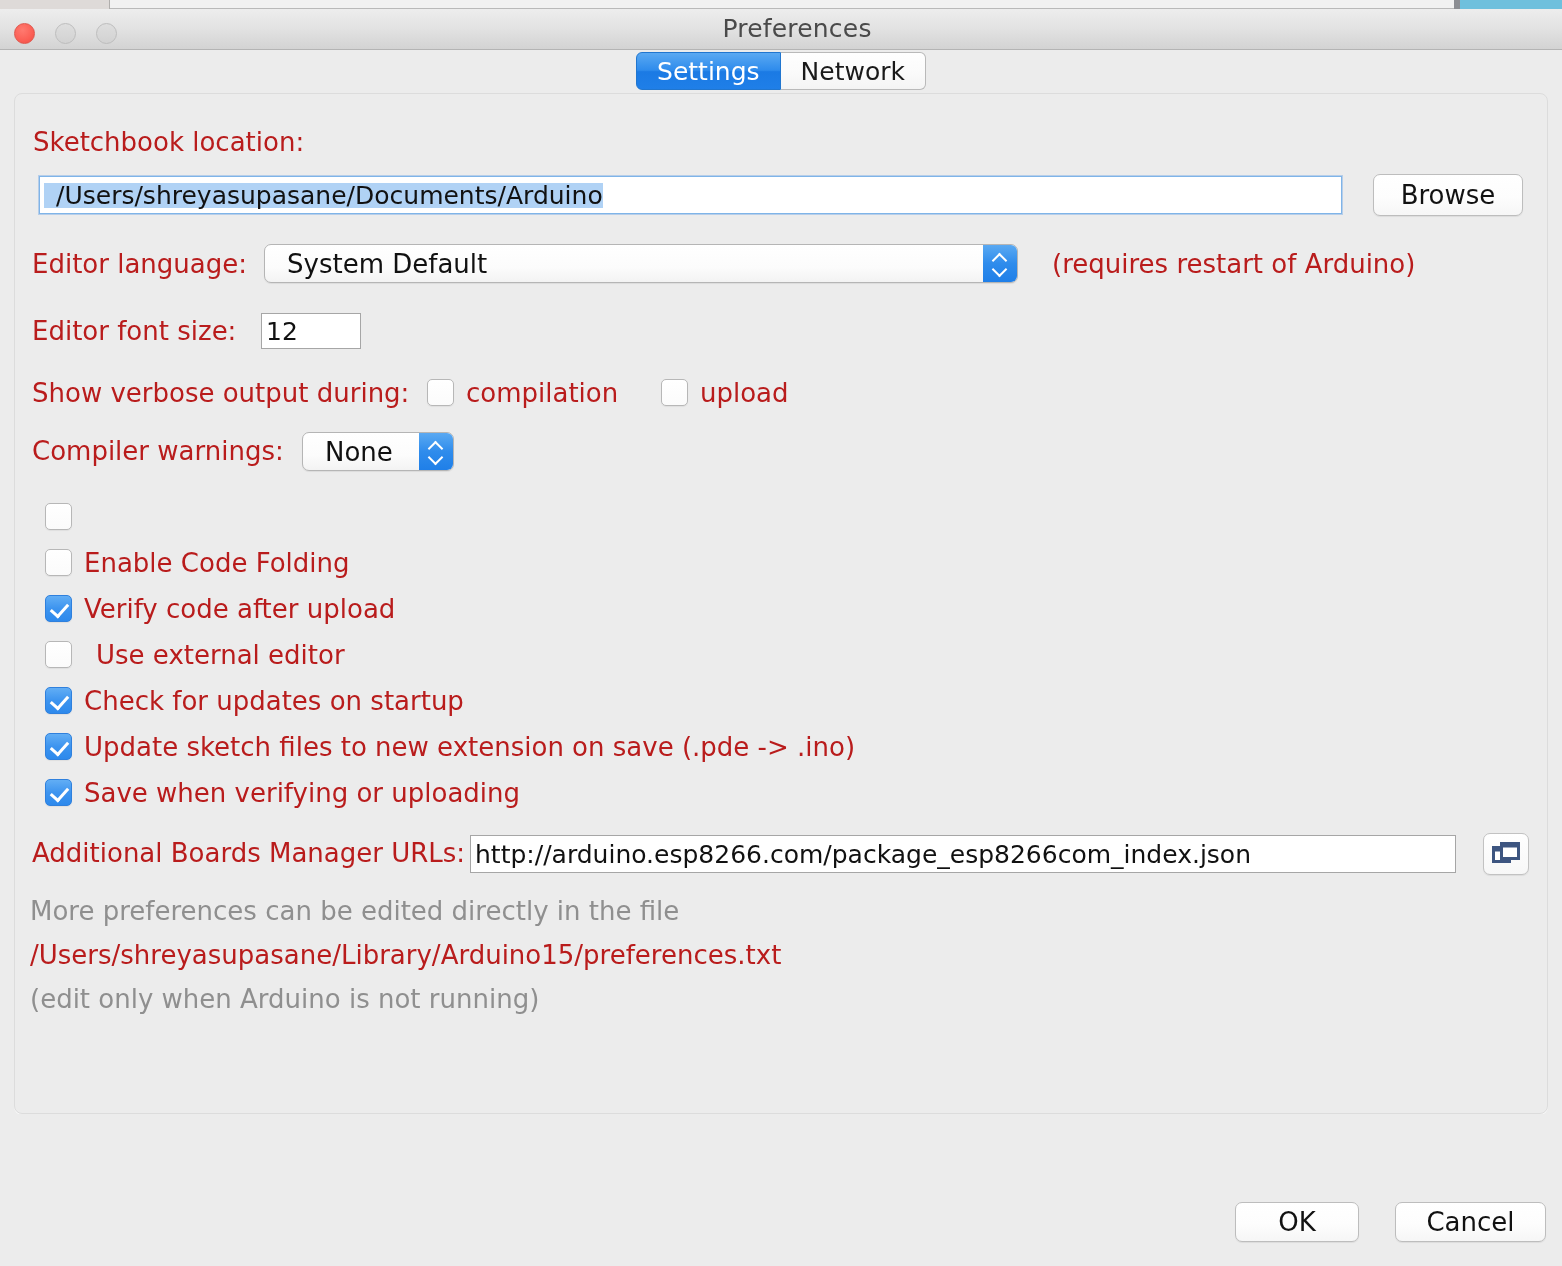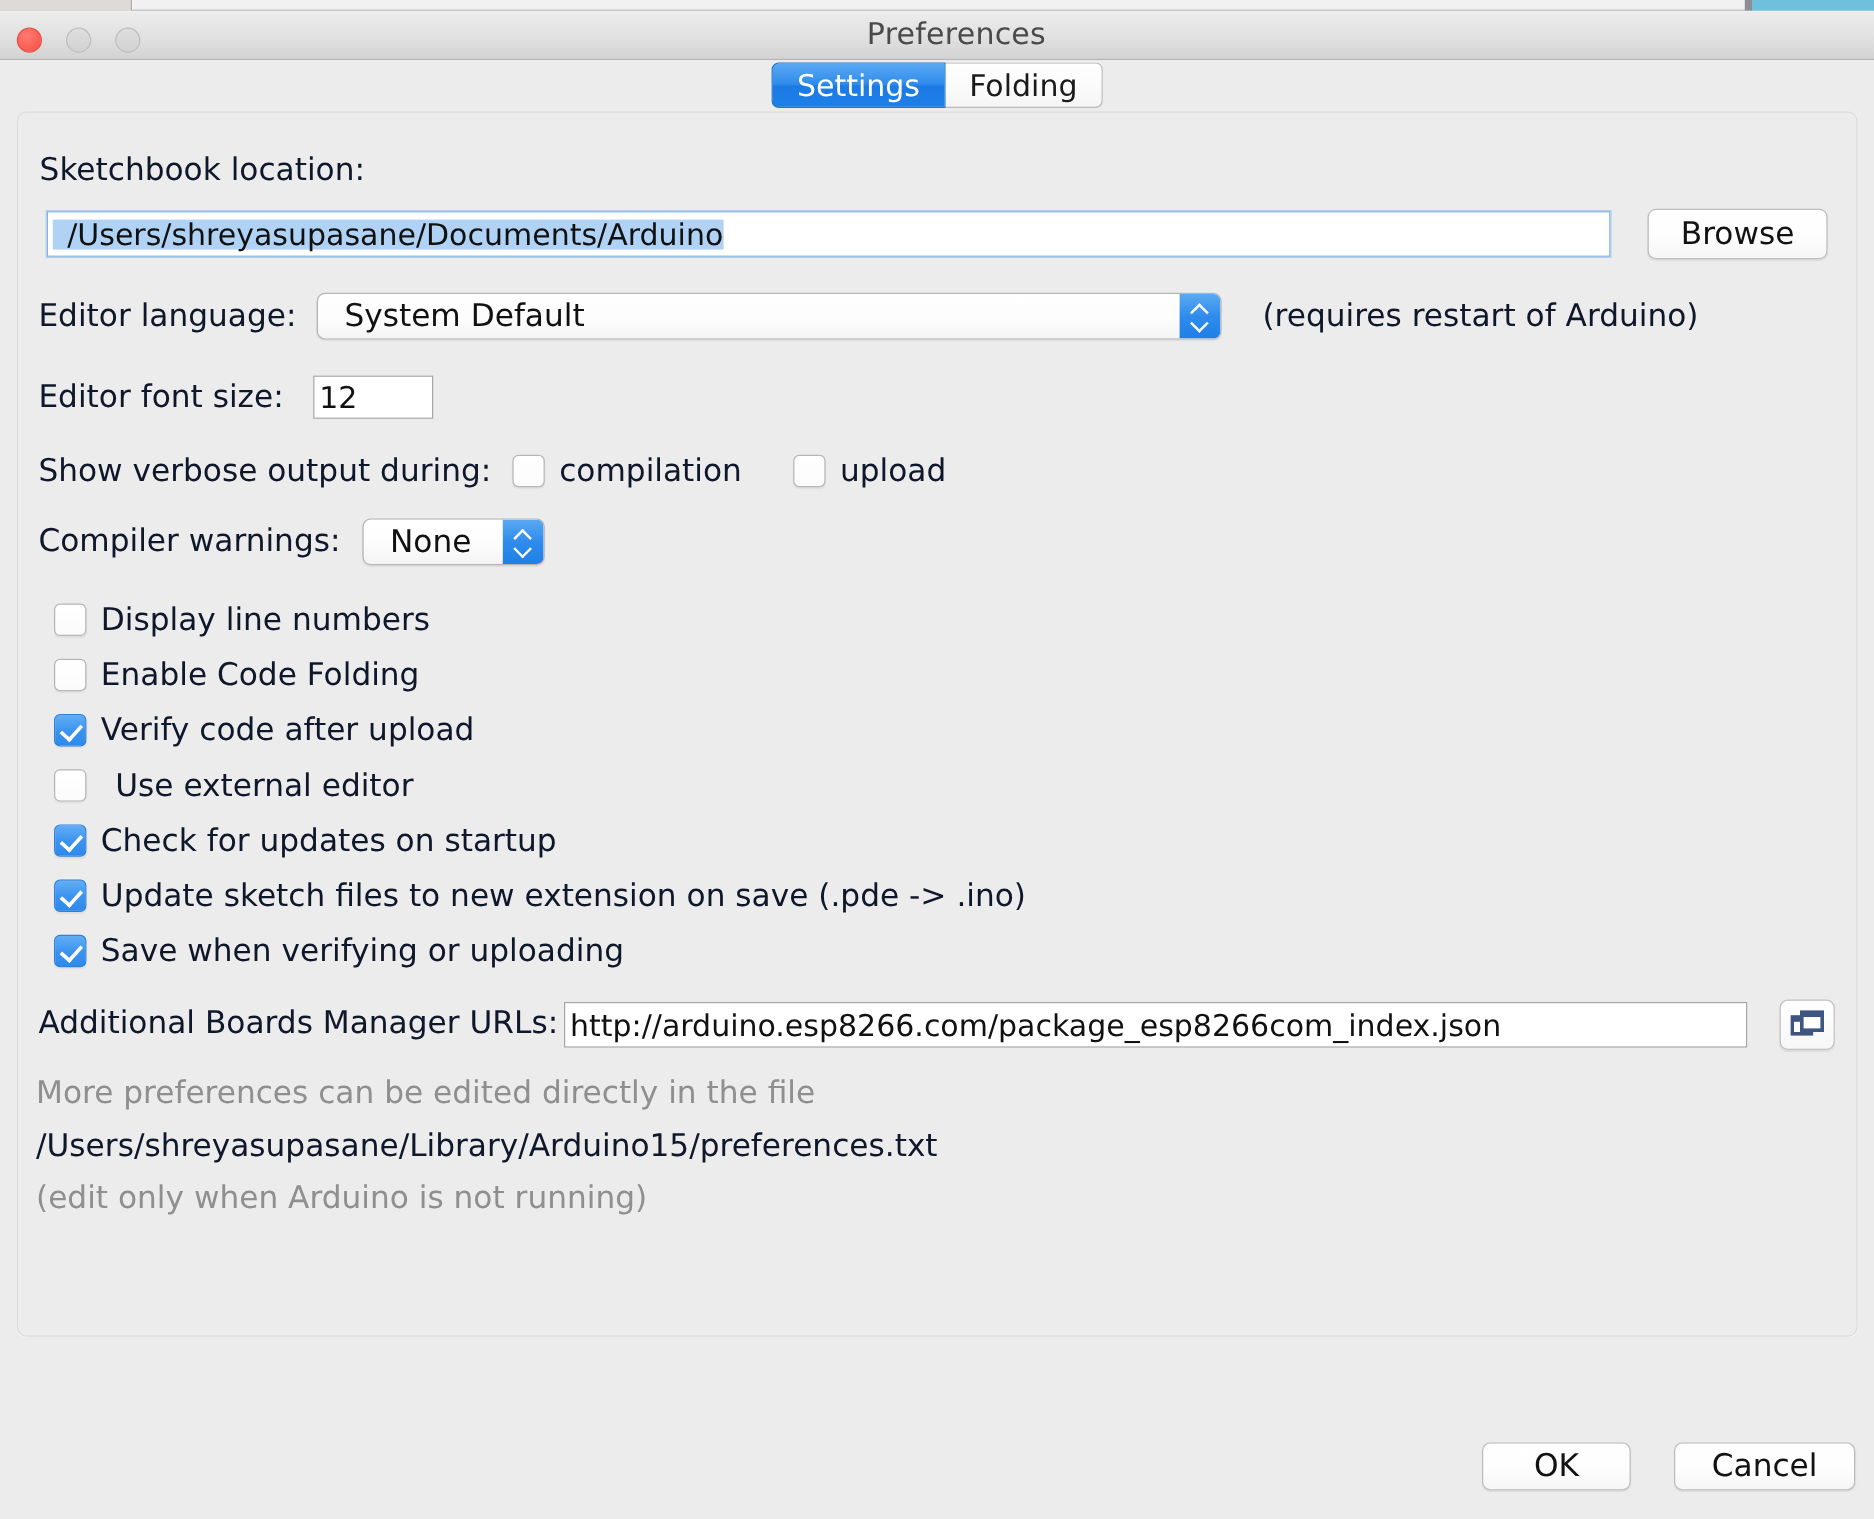--- a/index.html
+++ b/index.html
@@ -133,21 +133,21 @@
     border-radius: 8px;
     background: #ececec;
     box-sizing: border-box;
     box-shadow: 0 1px 0 #f7f7f7;
   }
 
   
   .lbl {
     position: absolute;
     font-size: 26px;
-    color: #0f172a;
+    color: #b91c1c;
     white-space: nowrap;
   }
   .lbl-gray {
     color: #8f8f8f;
   }
 
   
   .textfield {
     position: absolute;
     box-sizing: border-box;
@@ -299,21 +299,21 @@
 
   <div class="titlebar">
     <div class="title-text">Preferences</div>
     <div class="light light-close"></div>
     <div class="light light-min"></div>
     <div class="light light-max"></div>
   </div>
 
   <div class="tabbar">
     <div class="tab active">Settings</div>
-    <div class="tab">Folding</div>
+    <div class="tab">Network</div>
   </div>
 
   <div class="panel"></div>
 
   <div class="lbl" style="left:33px; top:127px;">Sketchbook location:</div>
   <div class="textfield focused" style="left:39px; top:176px; width:1303px; height:38px;">
     <span class="sel">/Users/shreyasupasane/Documents/Arduino</span>
   </div>
   <div class="btn" style="left:1373px; top:174px; width:150px; height:42px;">Browse</div>
 
@@ -341,21 +341,20 @@
   <div class="lbl" style="left:32px; top:436px;">Compiler warnings:</div>
   <div class="combo" style="left:302px; top:432px; width:152px; height:39px;">
     <div class="combo-value">None</div>
     <div class="stepper">
       <span class="chev"></span>
       <span class="chev down"></span>
     </div>
   </div>
 
   <div class="cb" style="left:45px; top:503px;"></div>
-  <div class="lbl" style="left:84px; top:502px;">Display line numbers</div>
 
   <div class="cb" style="left:45px; top:549px;"></div>
   <div class="lbl" style="left:84px; top:548px;">Enable Code Folding</div>
 
   <div class="cb checked" style="left:45px; top:595px;"></div>
   <div class="lbl" style="left:84px; top:594px;">Verify code after upload</div>
 
   <div class="cb" style="left:45px; top:641px;"></div>
   <div class="lbl" style="left:84px; top:640px;margin-left:12px;">Use external editor</div>
 

